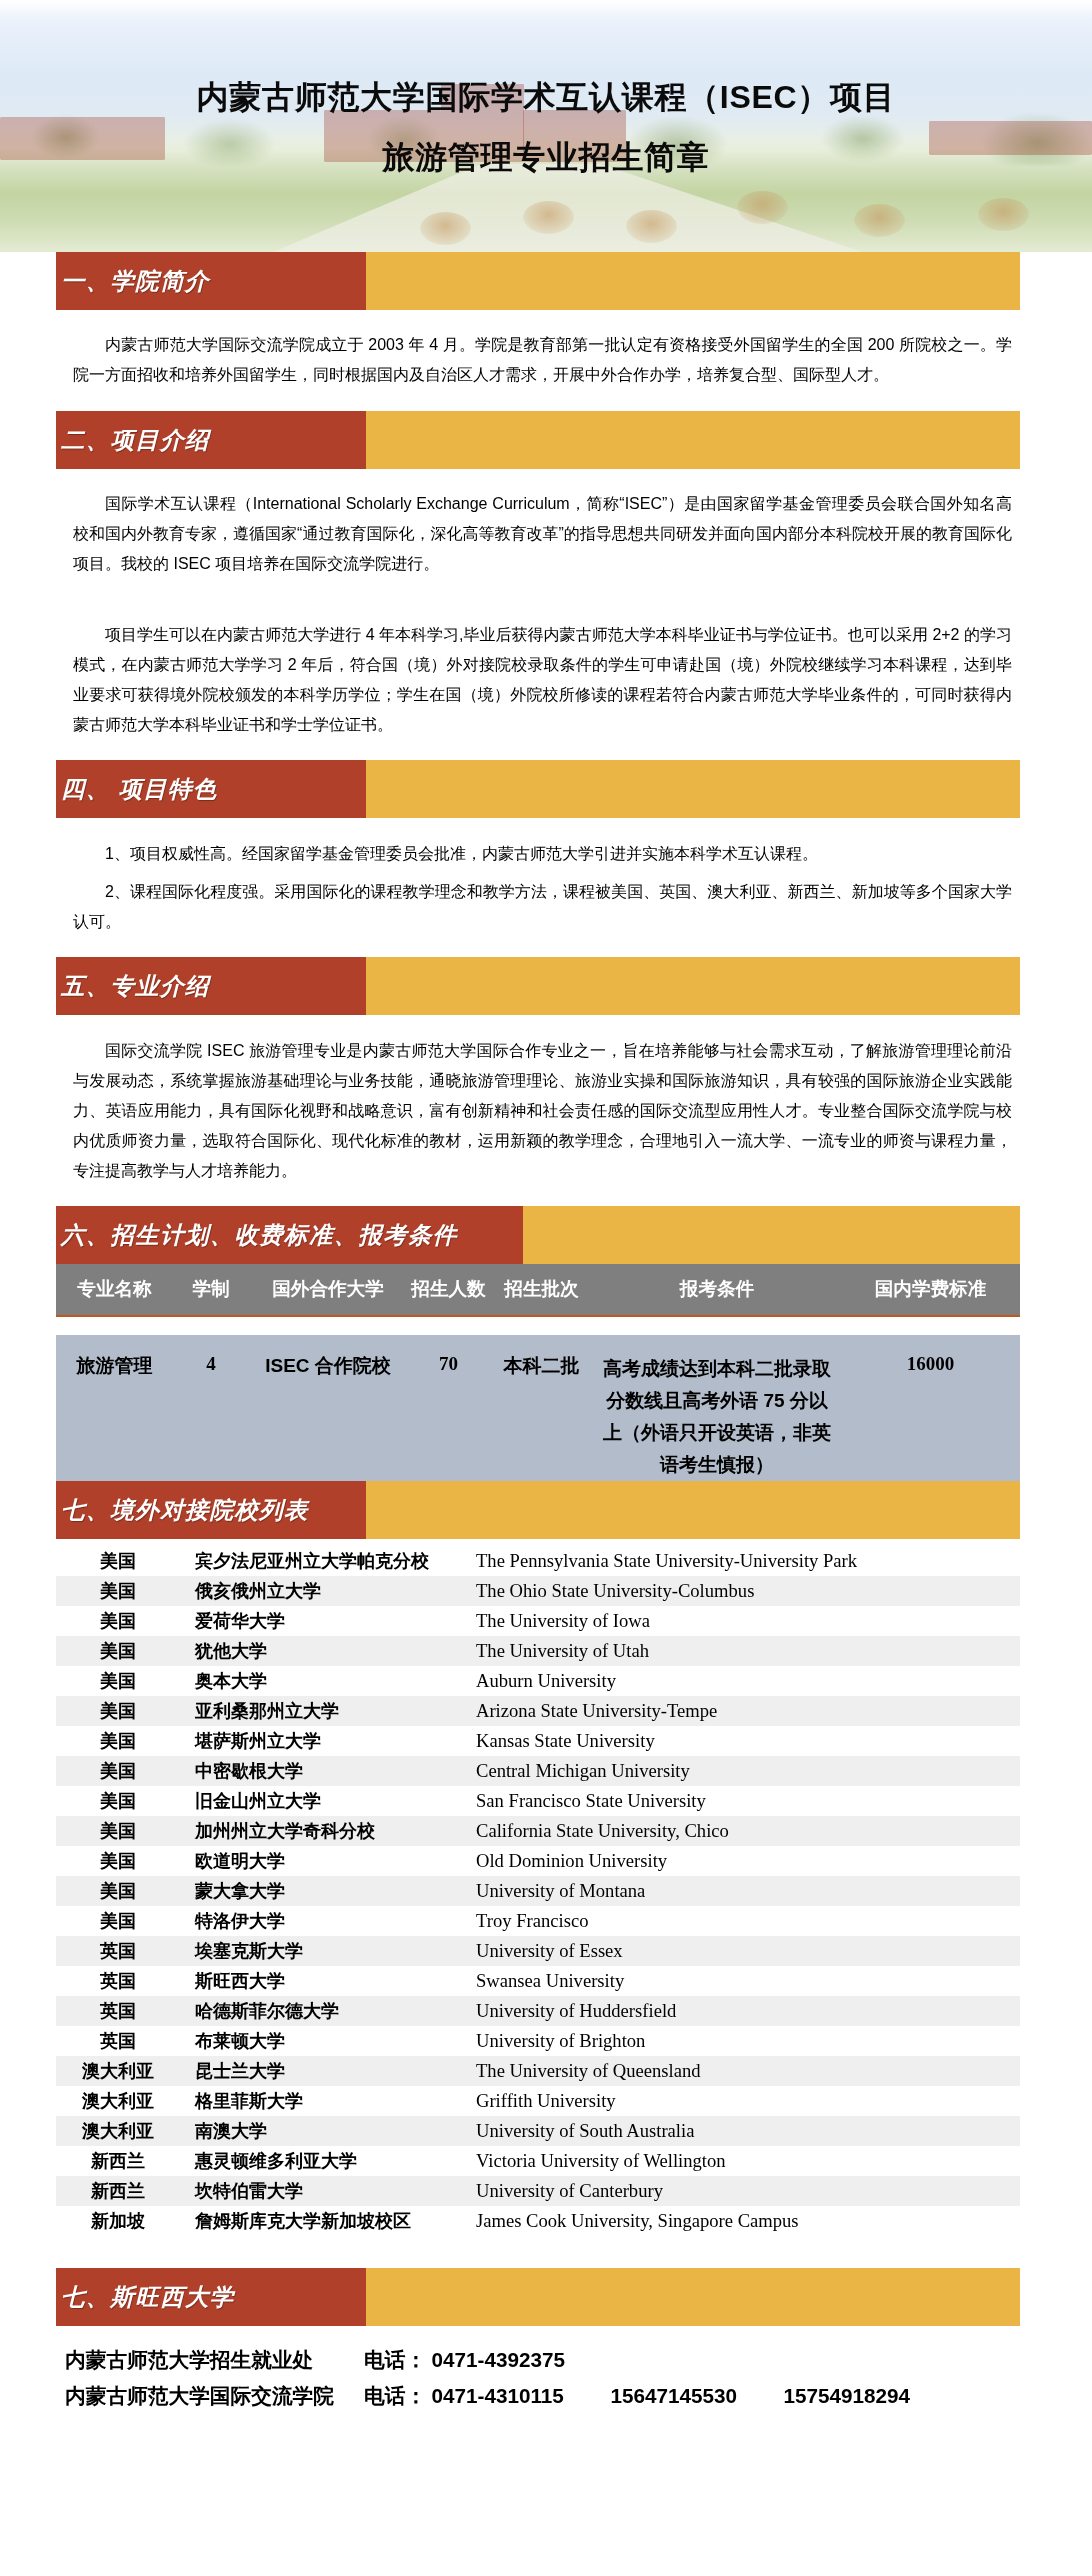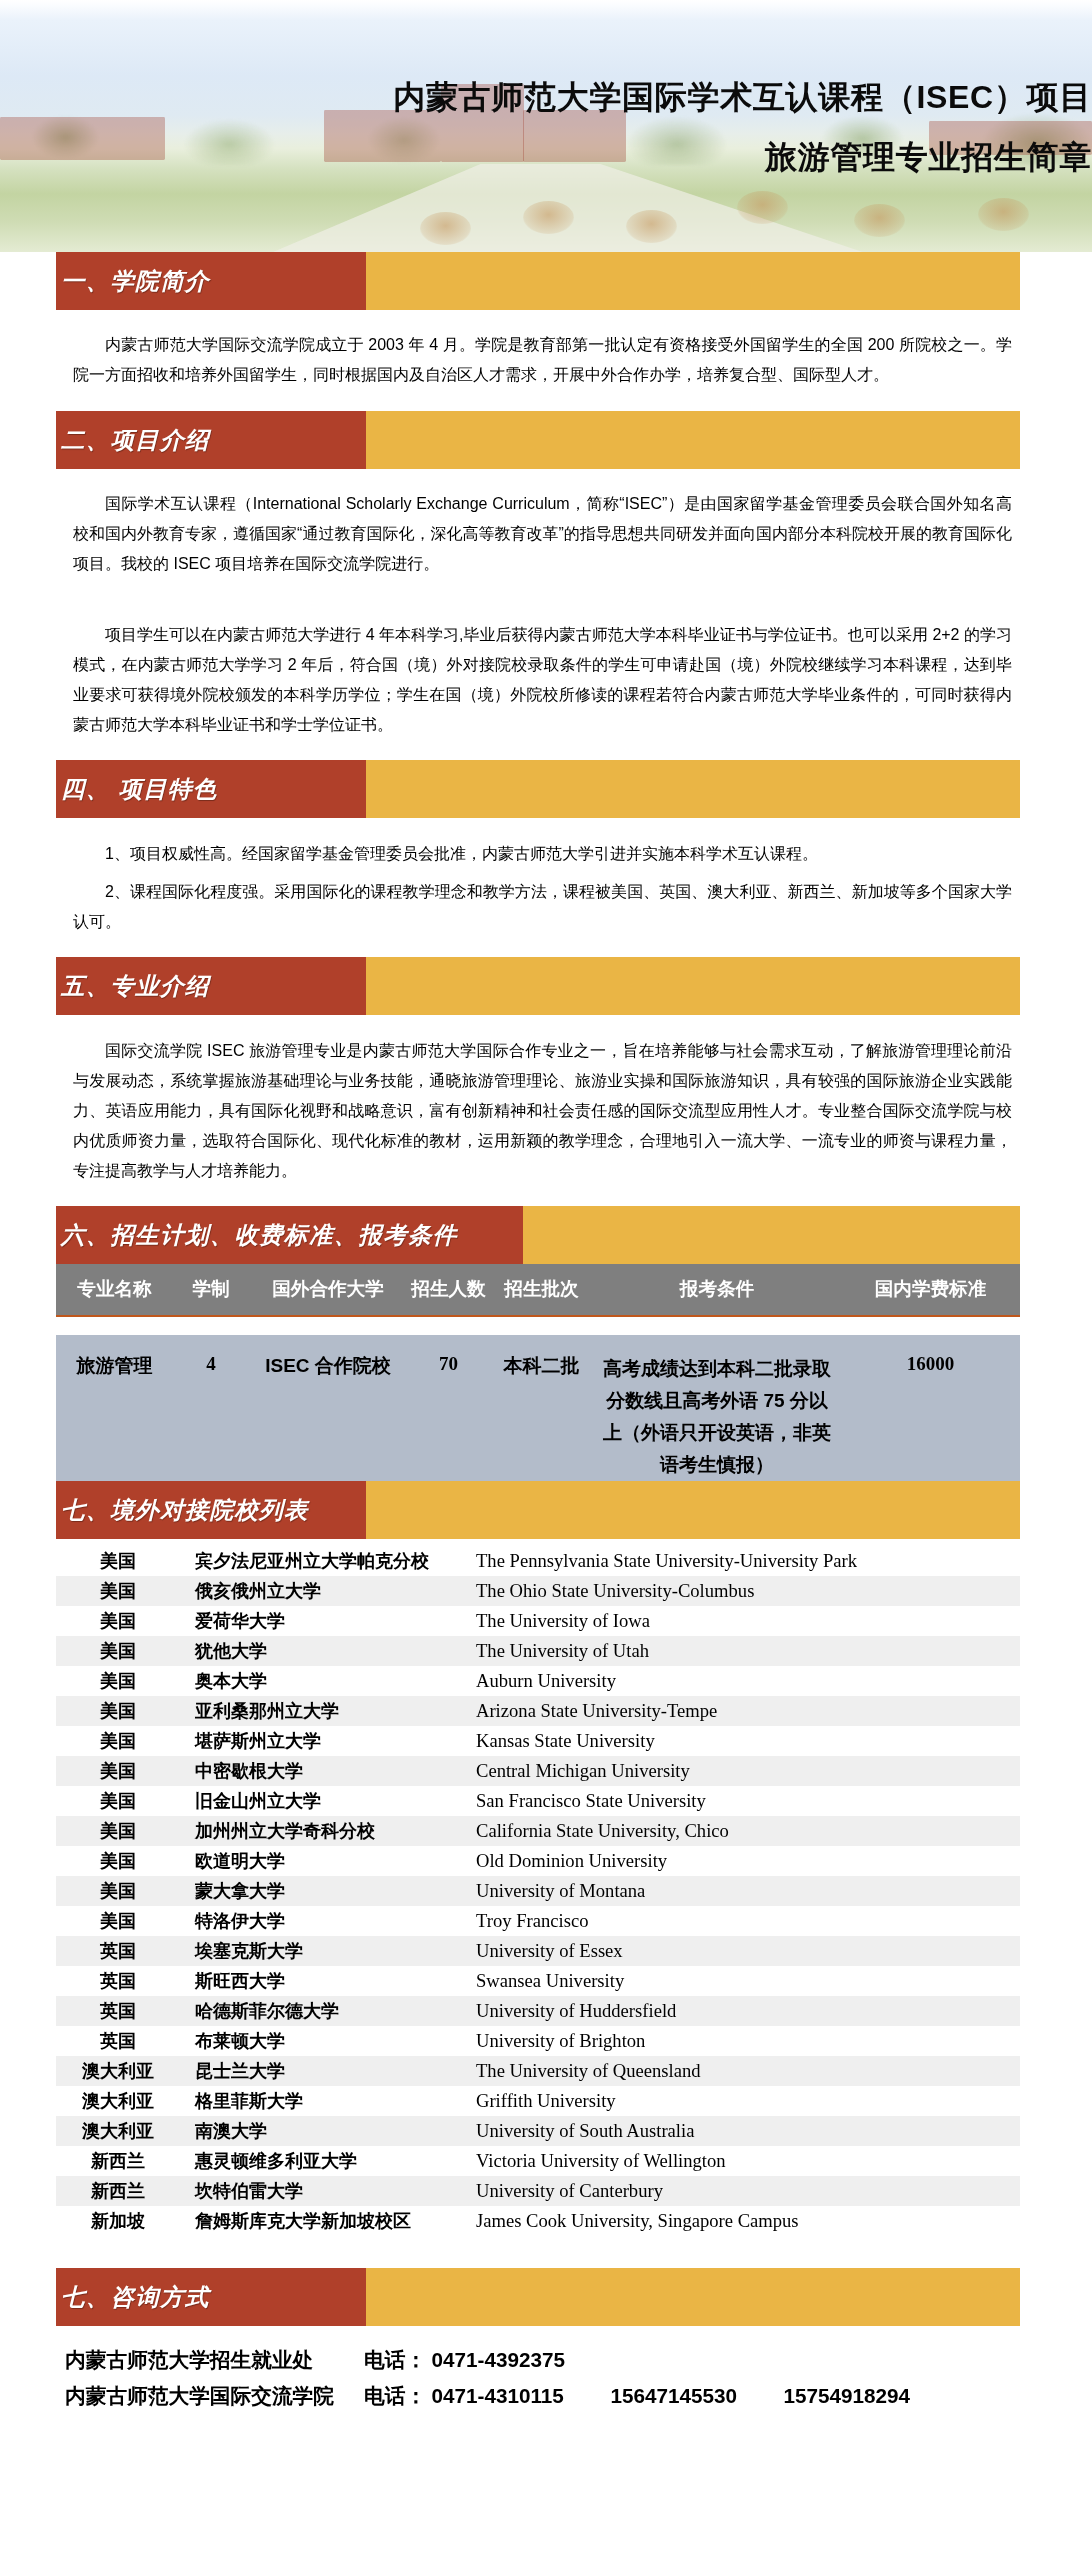--- a/index.html
+++ b/index.html
@@ -33,21 +33,21 @@
     background:rgba(238,238,228,.72);
     clip-path:polygon(44% 0,55% 0,79% 100%,25% 100%);
   }
   .deer{
     position:absolute;width:51px;height:33px;border-radius:50%;
     background:radial-gradient(ellipse at 50% 42%, rgba(198,152,95,.60), rgba(198,152,95,.18) 68%, transparent 76%);
   }
   .d1{left:420px;top:212px;} .d2{left:523px;top:201px;} .d3{left:626px;top:210px;}
   .d4{left:737px;top:191px;} .d5{left:854px;top:204px;} .d6{left:978px;top:198px;}
   .hero-title,.hero-subtitle{
-    position:absolute;left:0;right:0;text-align:right;color:#0b0b0b;
+    position:absolute;left:0;right:0;text-align:center;color:#0b0b0b;
     font-weight:900;font-size:32px;letter-spacing:0.7px;
   }
   .hero-title{top:76px;}
   .hero-subtitle{top:136px;}
   
   .banner{display:flex;height:58px;margin:0 72px 0 56px;}
   .banner-red{width:310px;background:#b0402a;display:flex;align-items:center;}
   .banner.wide .banner-red{width:467px;}
   .banner-gold{flex:1;background:#eab545;}
   .banner-label{
@@ -327,21 +327,21 @@
       <div class="uni-row even">
         <span class="u-country">新加坡</span>
         <span class="u-cn">詹姆斯库克大学新加坡校区</span>
         <span class="u-en">James Cook University, Singapore Campus</span>
       </div>
     </div>
   <div class="list-bottom-gap"></div>
 
   <div class="banner">
     <div class="banner-red">
-      <span class="banner-label">七、咨询方式</span>
+      <span class="banner-label">七、斯旺西大学</span>
     </div>
     <div class="banner-gold"></div>
   </div>
 
   <div class="contact">
     <div class="contact-line">
       <span class="c-org">内蒙古师范大学招生就业处</span>
       <span class="c-phone">电话：</span>
       <span class="c-phone">0471-4392375</span>
     </div>

